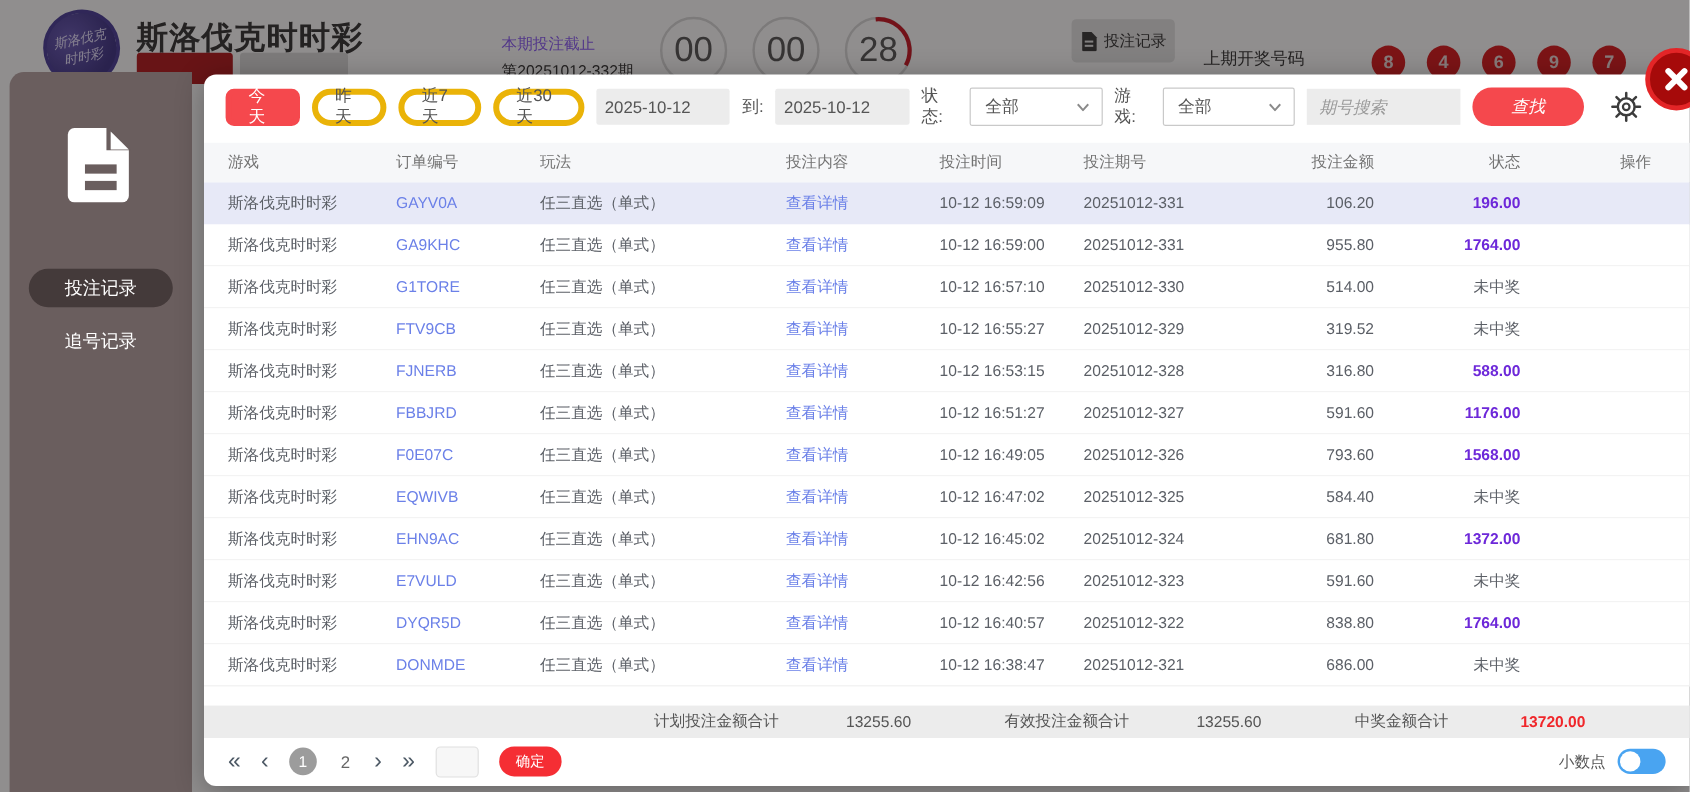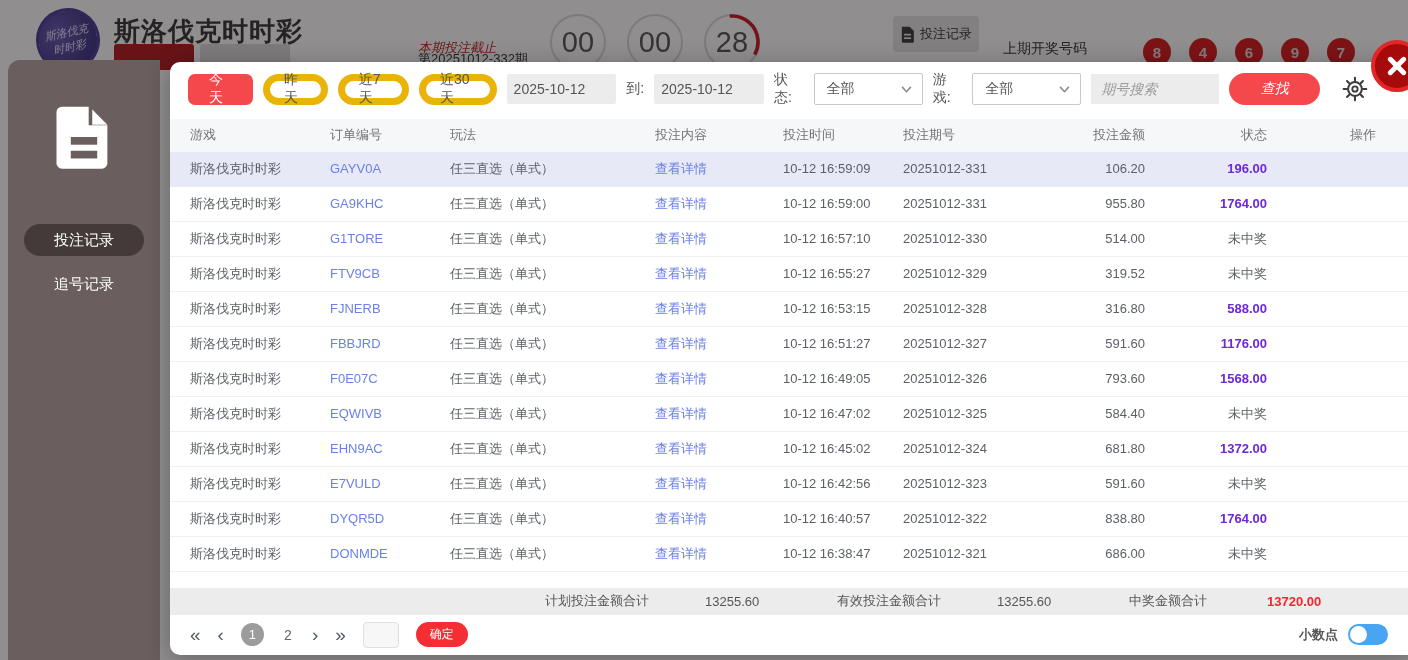--- a/index.html
+++ b/index.html
@@ -9,21 +9,21 @@
   
   .bg-page { position:absolute; inset:0; background:#fff; }
   .bg-header { position:relative; width:100%; height:80px; background:#fff; }
   .logo { position:absolute; left:36px; top:8px; width:64px; height:64px; border-radius:50%;
     background:radial-gradient(circle at 35% 35%, #6a5bb8, #3f3486 70%); border:3px solid #4a3e99;
     color:#e8e2ff; display:flex; flex-direction:column; align-items:center; justify-content:center;
     font-size:11px; font-style:italic; transform:rotate(-12deg); }
   .page-title { position:absolute; left:114px; top:14px; font-size:26px; font-weight:bold; color:#333; letter-spacing:1px; }
   .hdr-btn-red { position:absolute; left:114px; top:44px; width:80px; height:26px; background:#b3191d; border-radius:3px; }
   .hdr-btn-gray { position:absolute; left:200px; top:44px; width:90px; height:26px; background:#dcdcdc; border-radius:3px; }
-  .deadline { position:absolute; left:418px; top:39px; font-size:13px; color:#b91c1c;font-style:italic; }
+  .deadline { position:absolute; left:418px; top:28px; font-size:13px; color:#8b5cf6; }
   .period-no { position:absolute; left:418px; top:50px; font-size:13px; color:#333; }
   .timer { position:absolute; left:550px; top:14px; display:flex; gap:21px; }
   .t-circle { position:relative; width:56px; height:56px; border-radius:50%; border:2px solid #d9d9d9;
     display:flex; align-items:center; justify-content:center; font-size:29px; color:#555; background:#fff; }
   .t-circle svg { position:absolute; inset:-2px; width:56px; height:56px; }
   .records-btn { position:absolute; left:893px; top:16px; width:86px; height:36px; background:#e4e4e4;
     border-radius:4px; display:flex; align-items:center; justify-content:center; gap:5px; font-size:13px; color:#333; }
   .last-draw-label { position:absolute; left:1003px; top:40px; font-size:14px; color:#333; }
   .balls { position:absolute; left:1143px; top:38px; display:flex; gap:18px; }
   .ball { width:28px; height:28px; border-radius:50%; background:#da1a1d; color:#efd9d9;
@@ -40,21 +40,21 @@
   .side-item { width:120px; height:32px; border-radius:17px; display:flex; align-items:center; justify-content:center;
     color:#fff; font-size:15px; cursor:pointer; }
   .side-item.active { background:rgba(30,22,22,0.5); }
 
   
   .modal { position:absolute; left:170px; top:62px; width:1238px; height:593px; background:#fff;
     border-radius:10px 0 0 10px; z-index:20; box-shadow:0 4px 24px rgba(0,0,0,.3); display:flex; flex-direction:column; }
 
   
   .filter-bar { display:flex; align-items:center; gap:10px; padding:9px 14px 8px 18px; }
-  .qf { height:31px; padding:0 14px; border-radius:16px; border:7px solid #eab308; background:#fff;
+  .qf { height:31px; padding:0 14px; border-radius:16px; border:5px solid #eab308; background:#fff;
     font-size:14px; color:#555; display:flex; align-items:center; cursor:pointer; }
   .qf.active { background:#f5484d; border-color:#f5484d; color:#fff; border-radius:7px; }
   .date-box { width:118px; height:30px; background:#ececec; border-radius:2px; display:flex; align-items:center;
     padding-left:7px; font-size:14px; color:#555; }
   .lbl { font-size:14px; color:#555; }
   .sel { width:116px; height:32px; border:1px solid #c9c9c9; border-radius:2px; background:#fff;
     display:flex; align-items:center; justify-content:space-between; padding:0 10px 0 12px; font-size:14px; color:#555; cursor:pointer; }
   .search-inp { width:128px; height:30px; background:#ececec; border:none; border-radius:0; padding-left:10px;
     font-size:14px; color:#555; outline:none;font-style:italic; }
   .search-inp::placeholder { color:#9a9a9a; }
@@ -85,21 +85,21 @@
   
   .pager { display:flex; align-items:center; gap:17px; padding:0 20px; height:42px; }
   .pg-arrow { font-size:19px; color:#4e5a66; cursor:pointer; line-height:1; }
   .pg-num { font-size:14px; color:#666; cursor:pointer; min-width:14px; text-align:center; }
   .pg-num.cur { width:23px; height:23px; border-radius:50%; background:#9c9c9c; color:#fff;
     display:flex; align-items:center; justify-content:center; font-size:13px; }
   .jump-inp { width:36px; height:26px; background:#f7f7f7; border:1px solid #e0e0e0; border-radius:4px; outline:none; padding:0 4px; }
   .ok-btn { width:52px; height:25px; border:none; border-radius:13px; background:#f52e34; color:#fff;
     font-size:12px; cursor:pointer; }
   .decimal { margin-left:auto; display:flex; align-items:center; gap:10px; }
-  .decimal .lbl { font-size:13px; color:#555;font-weight:bold; }
+  .decimal .lbl { font-size:13px; color:#555; }
   .toggle { width:40px; height:21px; border-radius:11px; background:#49a4f1; position:relative; cursor:pointer; }
   .toggle .knob { position:absolute; left:2px; top:2px; width:17px; height:17px; border-radius:50%; background:#fff; }
 
   
   .close-btn { position:absolute; left:1371px; top:40px; width:52px; height:52px; border-radius:50%;
     background:#a60a0a; border:4px solid #e32527; z-index:30; cursor:pointer; }
   .close-btn .bar { position:absolute; left:50%; top:50%; width:24px; height:5px; border-radius:3px; background:#fff; }
   .close-btn .bar.b1 { transform:translate(-50%,-50%) rotate(45deg); }
   .close-btn .bar.b2 { transform:translate(-50%,-50%) rotate(-45deg); }
 </style>

